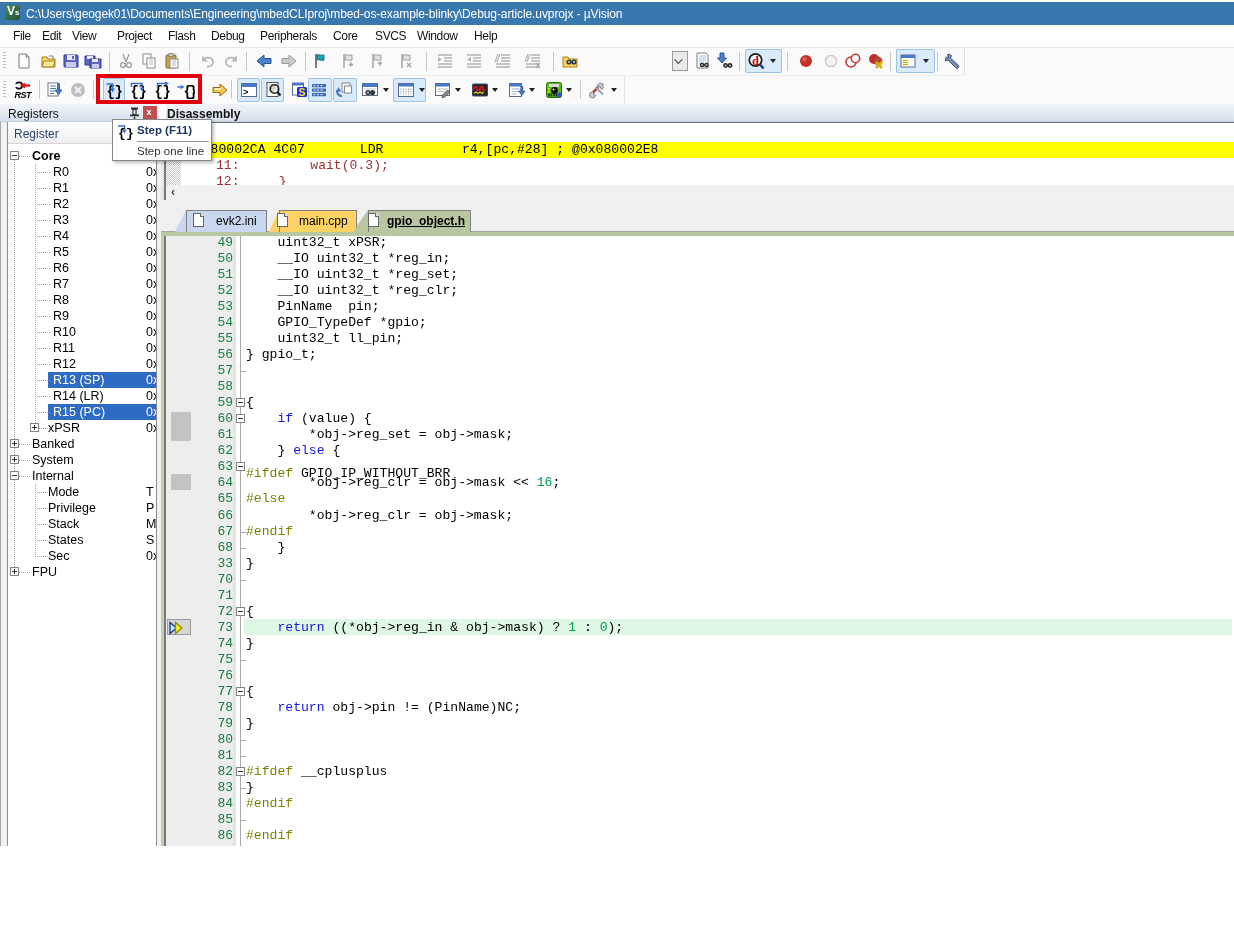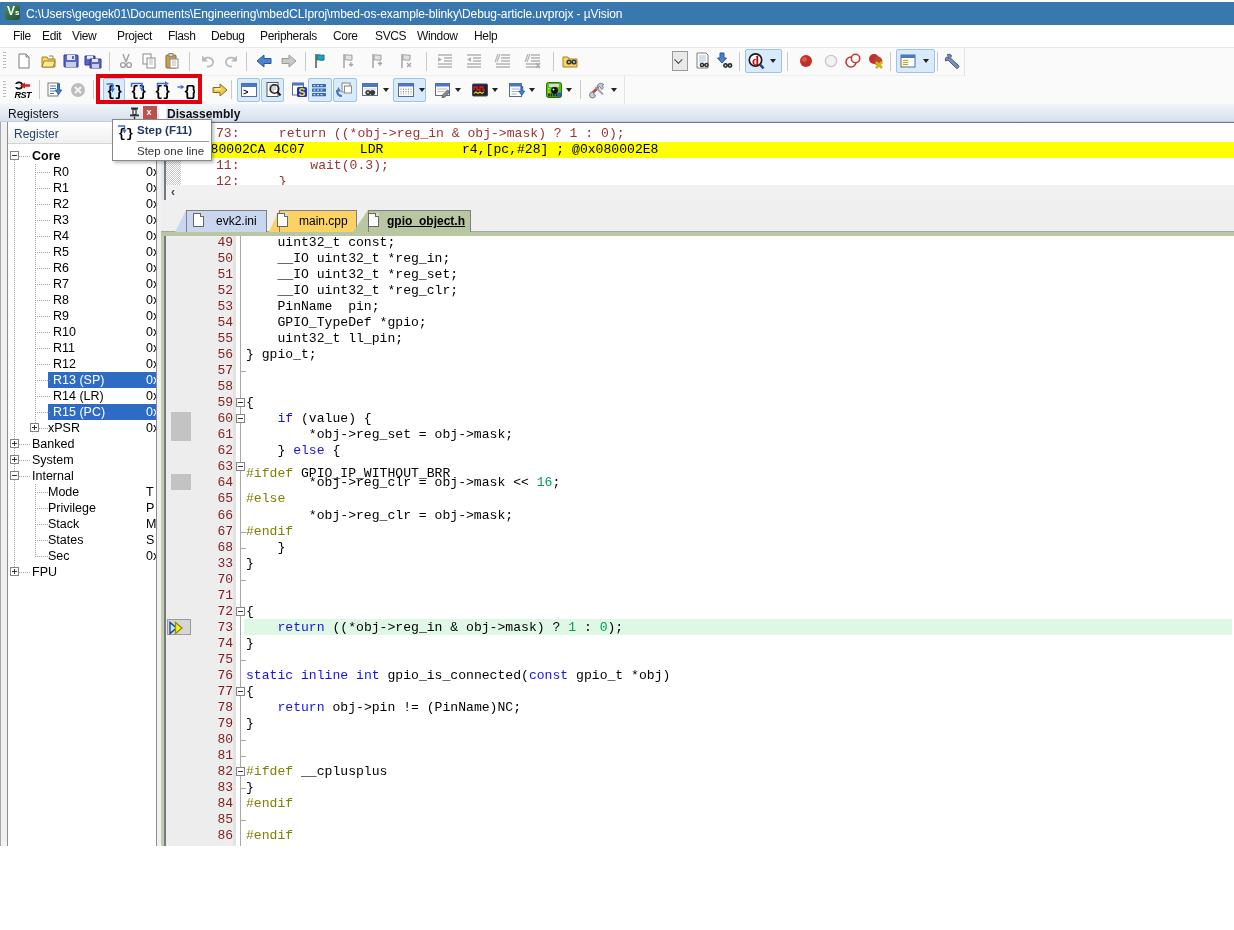--- a/index.html
+++ b/index.html
@@ -50,21 +50,21 @@
 .tab{position:absolute;top:210px;height:22px;border:1px solid #808080;border-bottom:none;}
 .ticon2{position:absolute;width:11px;height:14px;background:#fff;border:1px solid #666;}
 .ticon2 i{position:absolute;right:-1px;top:-1px;width:4px;height:4px;background:#D8D8D8;border-left:1px solid #666;border-bottom:1px solid #666;}
 
 #editor{left:161px;top:236px;width:1073px;height:610px;background:#fff;}
 #edsage{left:161px;top:236px;width:3px;height:610px;background:#C2CCAE;}
 #edborder{left:164px;top:236px;width:2px;height:610px;background:#75787E;}
 #edmargin{left:166px;top:236px;width:67px;height:610px;background:#EDEDED;}
 #edhatch{left:233px;top:236px;width:3px;height:610px;background:#E3E3E3;}
 #foldline{left:240px;top:236px;width:1px;height:610px;background:#A8A8A8;}
-.lno{position:absolute;width:40px;text-align:right;font-family:"Liberation Mono",monospace;font-size:13px;color:#7f1d1d;height:16px;}
+.lno{position:absolute;width:40px;text-align:right;font-family:"Liberation Mono",monospace;font-size:13px;color:#15803d;height:16px;}
 .cl{position:absolute;left:246px;font-family:"Liberation Mono",monospace;font-size:13.1px;color:#000;white-space:pre;height:16px;}
 .cl b{font-weight:normal;color:#1414E8;}
 .cl p{display:inline;color:#7F7F00;}
 .cl n{color:#00A050;}
 .gblock{position:absolute;left:171px;width:20px;background:#C3C3C3;}
 #greenline{left:244px;top:619px;width:988px;height:16px;background:#DEF8E5;}
 .fbox{position:absolute;left:236px;width:9px;height:9px;background:#fff;border:1px solid #848484;}
 .fbox i{position:absolute;left:1px;top:3px;width:5px;height:1px;background:#333;}
 .ftick{position:absolute;left:240px;width:6px;height:1px;background:#A8A8A8;}
 #curicon{left:167px;top:619px;width:24px;height:16px;background:#D6D6D6;border:1px solid #9A9A9A;}
@@ -570,21 +570,20 @@
           <i></i>
           <u></u>
         </div>
         <div class="lbl" style="left:24px;">FPU</div>
       </div>
 </div>
 <div id="disasm" class="abs"></div>
 <div id="dframe1" class="abs"></div>
 <div id="dframe2" class="abs"></div>
 <div id="dyellow" class="abs"></div>
-<div class="dline" style="left:216px;top:126px;color:#9B3434;">73:     return ((*obj-&gt;reg_in &amp; obj-&gt;mask) ? 1 : 0);</div>
 <div class="dline" style="left:187px;top:142px;color:#000;">0x080002CA 4C07       LDR          r4,[pc,#28] ; @0x080002E8</div>
 <div class="dline" style="left:216px;top:158px;color:#9B3434;">11:         wait(0.3);</div>
 <div class="dline" style="left:216px;top:174px;color:#9B3434;">12:     }</div>
 <div id="dgutter" class="abs"></div>
 <div id="dscroll" class="abs">
       <div class="lbtn">‹</div>
     </div>
 <div id="splitter" class="abs"></div>
 <div id="tabbar" class="abs"></div>
 <div class="abs" style="left:161px;top:230.5px;width:1073px;height:1.5px;background:#A5A5A5;"></div>
@@ -613,21 +612,21 @@
 <div id="editor" class="abs"></div>
 <div id="edsage" class="abs"></div>
 <div id="edborder" class="abs"></div>
 <div id="edmargin" class="abs"></div>
 <div id="edhatch" class="abs"></div>
 <div class="gblock abs" style="top:412px;height:29px;"></div>
 <div class="gblock abs" style="top:474px;height:16px;"></div>
 <div id="greenline" class="abs"></div>
 <div id="foldline" class="abs"></div>
 <div class="lno abs" style="left:193px;top:235px;">49</div>
-<div class="cl" style="top:235px;">    uint32_t const;</div>
+<div class="cl" style="top:235px;">    uint32_t xPSR;</div>
 <div class="lno abs" style="left:193px;top:251px;">50</div>
 <div class="cl" style="top:251px;">    __IO uint32_t *reg_in;</div>
 <div class="lno abs" style="left:193px;top:267px;">51</div>
 <div class="cl" style="top:267px;">    __IO uint32_t *reg_set;</div>
 <div class="lno abs" style="left:193px;top:283px;">52</div>
 <div class="cl" style="top:283px;">    __IO uint32_t *reg_clr;</div>
 <div class="lno abs" style="left:193px;top:299px;">53</div>
 <div class="cl" style="top:299px;">    PinName  pin;</div>
 <div class="lno abs" style="left:193px;top:315px;">54</div>
 <div class="cl" style="top:315px;">    GPIO_TypeDef *gpio;</div>
@@ -662,21 +661,20 @@
 <div class="lno abs" style="left:193px;top:572px;">70</div>
 <div class="lno abs" style="left:193px;top:588px;">71</div>
 <div class="lno abs" style="left:193px;top:604px;">72</div>
 <div class="cl" style="top:604px;">{</div>
 <div class="lno abs" style="left:193px;top:620px;">73</div>
 <div class="cl" style="top:620px;">    <b>return</b> ((*obj-&gt;reg_in &amp; obj-&gt;mask) ? <n>1</n> : <n>0</n>);</div>
 <div class="lno abs" style="left:193px;top:636px;">74</div>
 <div class="cl" style="top:636px;">}</div>
 <div class="lno abs" style="left:193px;top:652px;">75</div>
 <div class="lno abs" style="left:193px;top:668px;">76</div>
-<div class="cl" style="top:668px;"><b>static</b> <b>inline</b> <b>int</b> gpio_is_connected(<b>const</b> gpio_t *obj)</div>
 <div class="lno abs" style="left:193px;top:684px;">77</div>
 <div class="cl" style="top:684px;">{</div>
 <div class="lno abs" style="left:193px;top:700px;">78</div>
 <div class="cl" style="top:700px;">    <b>return</b> obj-&gt;pin != (PinName)NC;</div>
 <div class="lno abs" style="left:193px;top:716px;">79</div>
 <div class="cl" style="top:716px;">}</div>
 <div class="lno abs" style="left:193px;top:732px;">80</div>
 <div class="lno abs" style="left:193px;top:748px;">81</div>
 <div class="lno abs" style="left:193px;top:764px;">82</div>
 <div class="cl" style="top:764px;"><p>#ifdef</p> __cplusplus</div>

